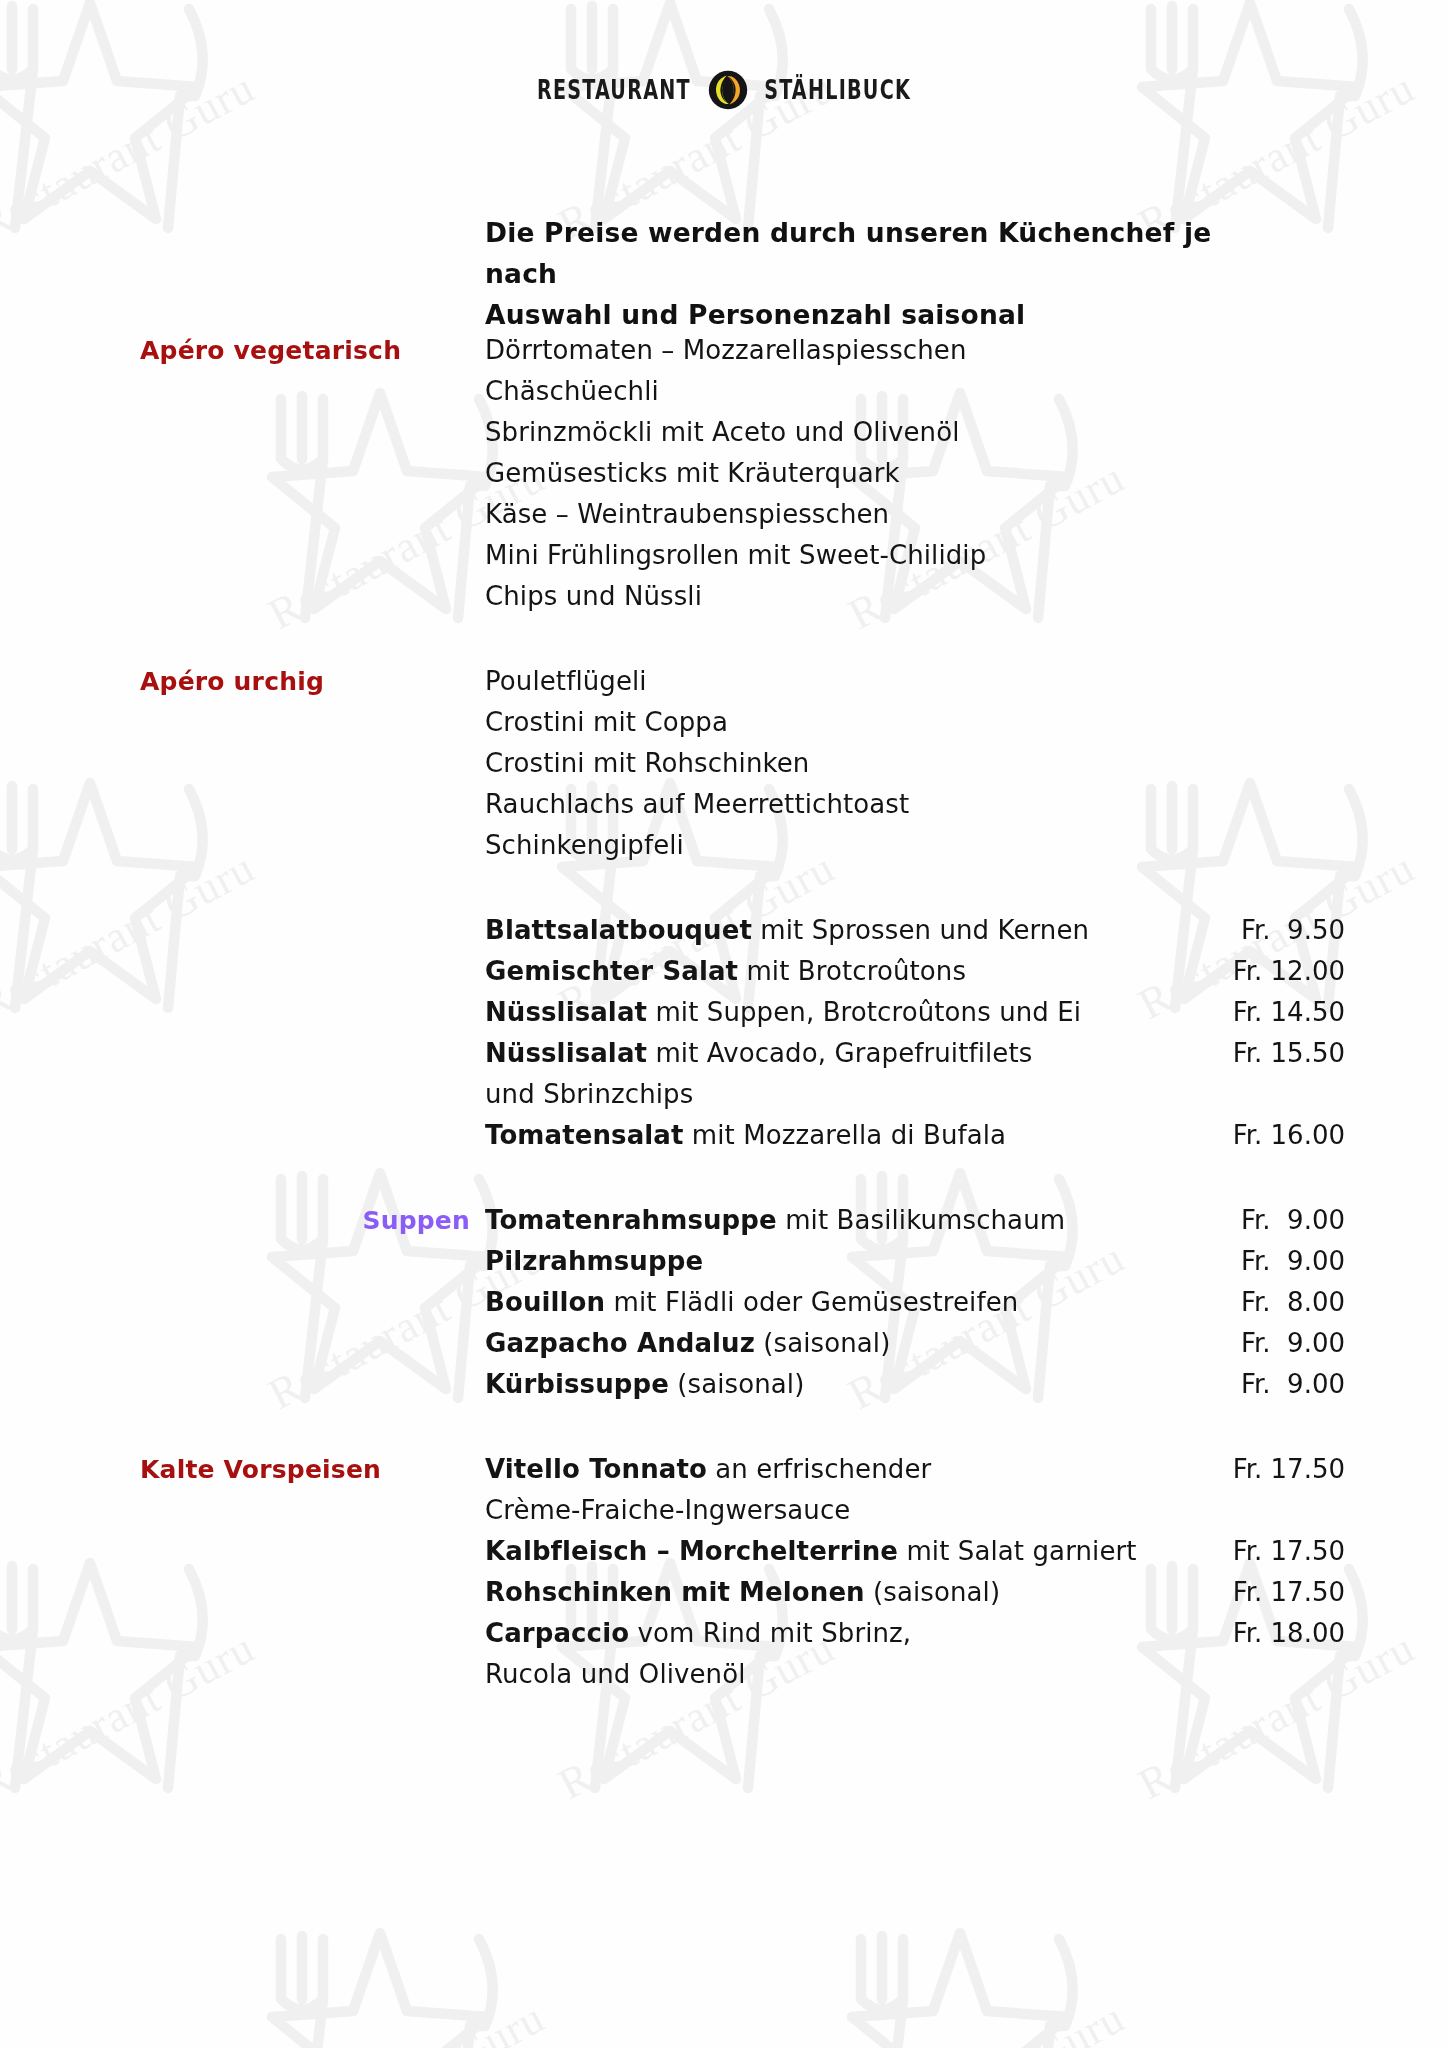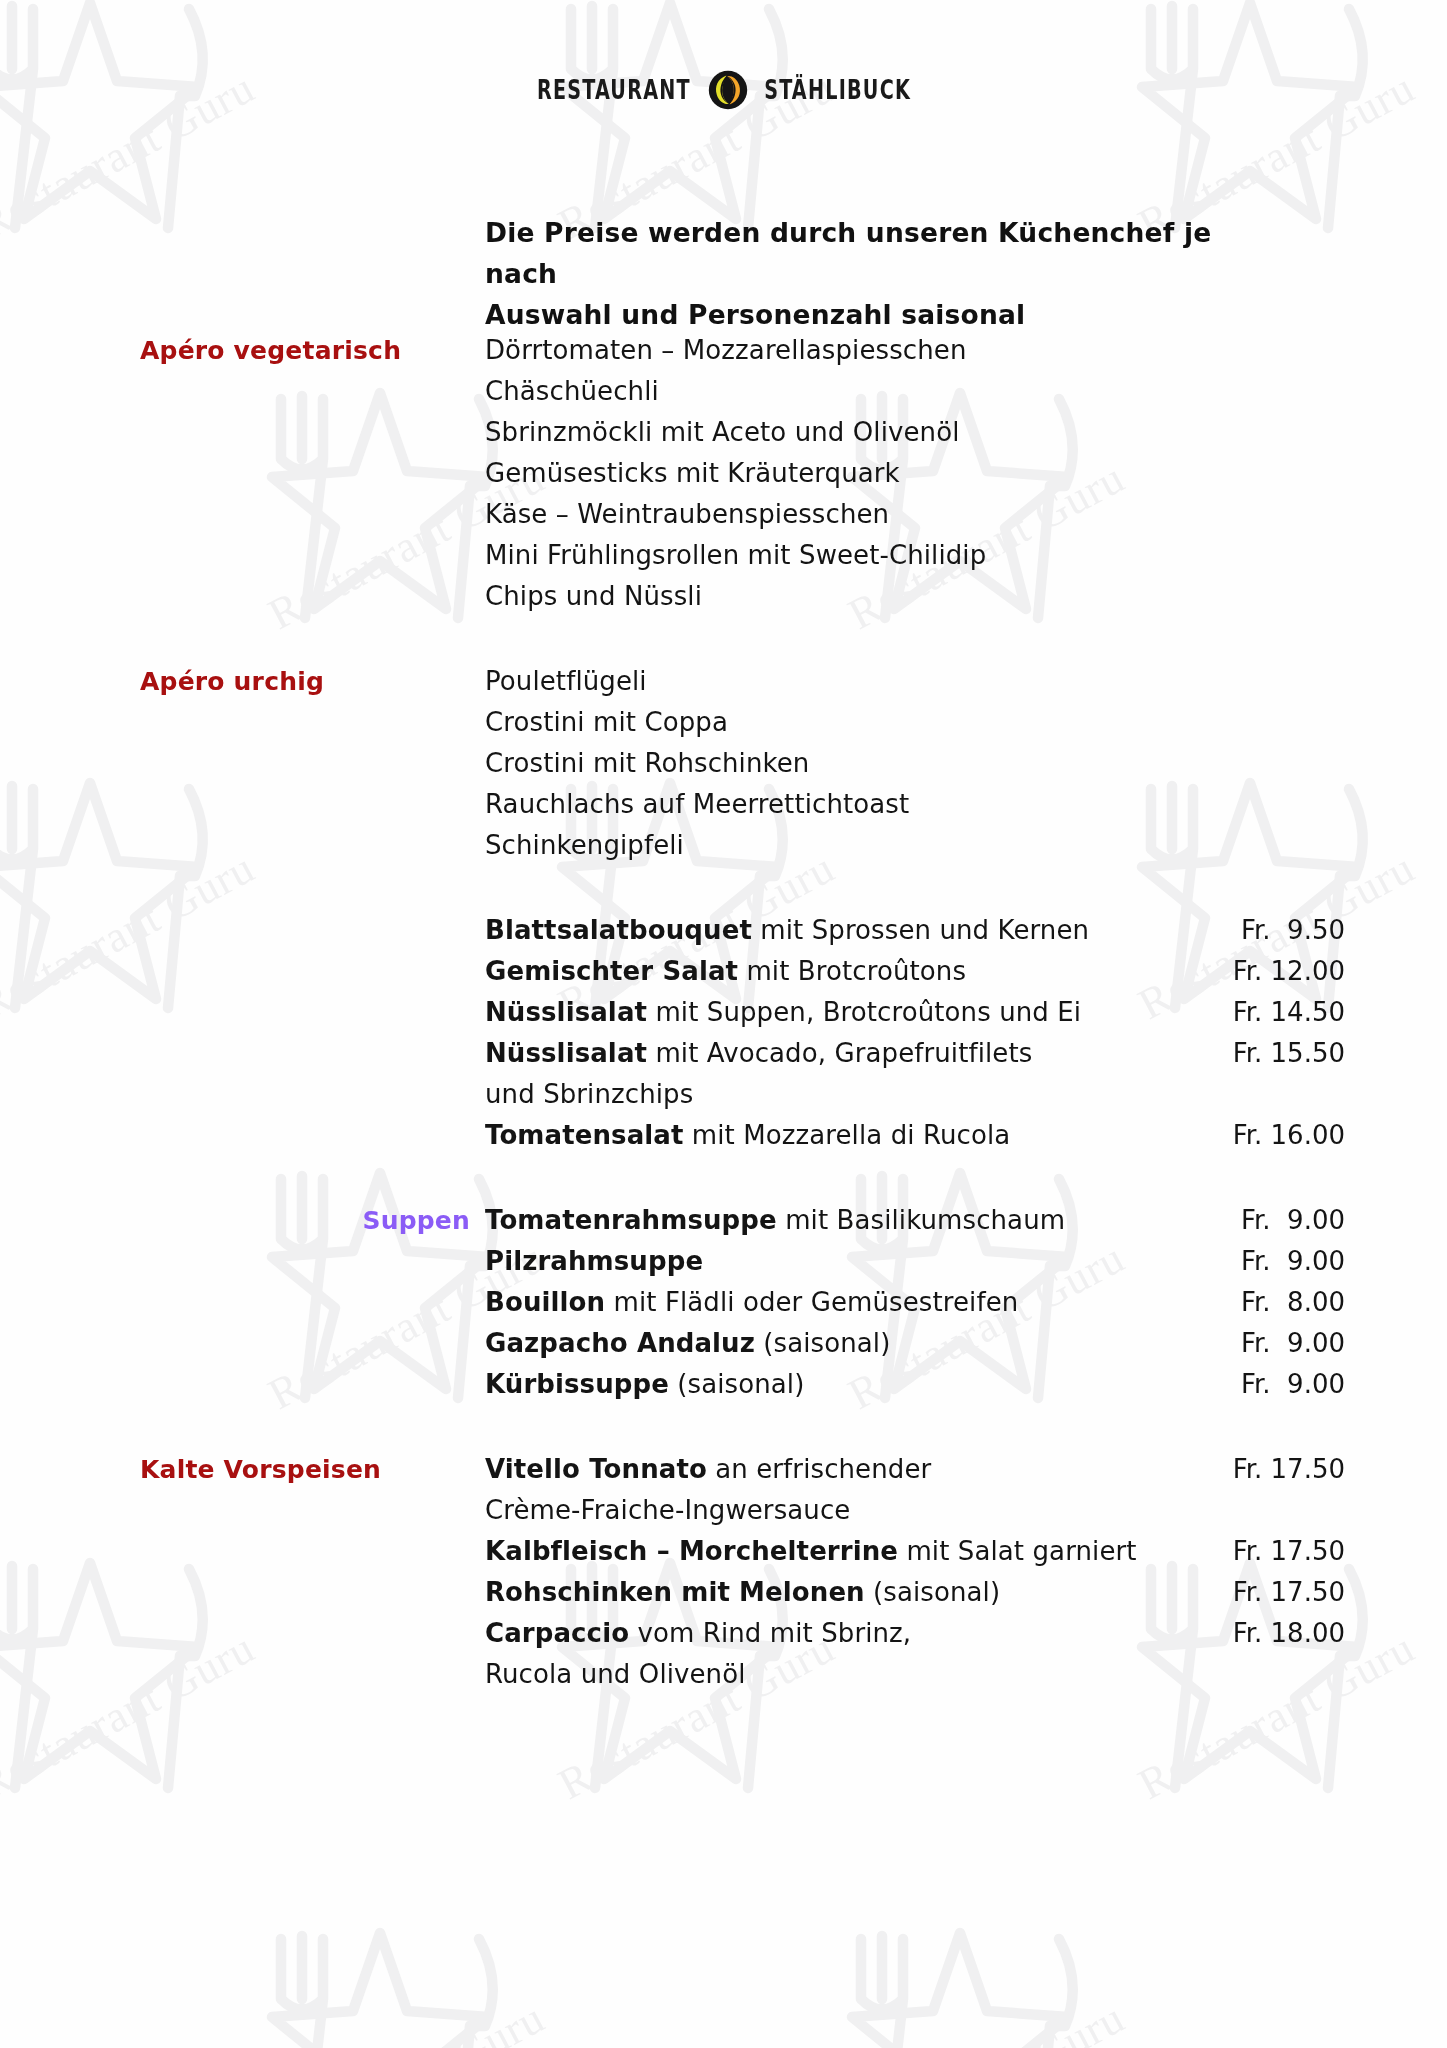--- a/index.html
+++ b/index.html
@@ -405,21 +405,21 @@
             </div>
             <div class="item-row">
               <div class="item-text"><b>Nüsslisalat</b><span> mit Avocado, Grapefruitfilets</span></div>
               <div class="item-price">Fr. 15.50</div>
             </div>
             <div class="item-row cont-row">
               <div class="item-text"><span>und Sbrinzchips</span></div>
               <div class="item-price"></div>
             </div>
             <div class="item-row">
-              <div class="item-text"><b>Tomatensalat</b><span> mit Mozzarella di Rucola</span></div>
+              <div class="item-text"><b>Tomatensalat</b><span> mit Mozzarella di Bufala</span></div>
               <div class="item-price">Fr. 16.00</div>
             </div>
           </div>
         </div>
         <div class="section-gap"></div>
         <div class="section">
           <div class="section-title" style="color: #8b5cf6; text-align: right;">Suppen</div>
           <div class="items">
             <div class="item-row">
               <div class="item-text"><b>Tomatenrahmsuppe</b><span> mit Basilikumschaum</span></div>

